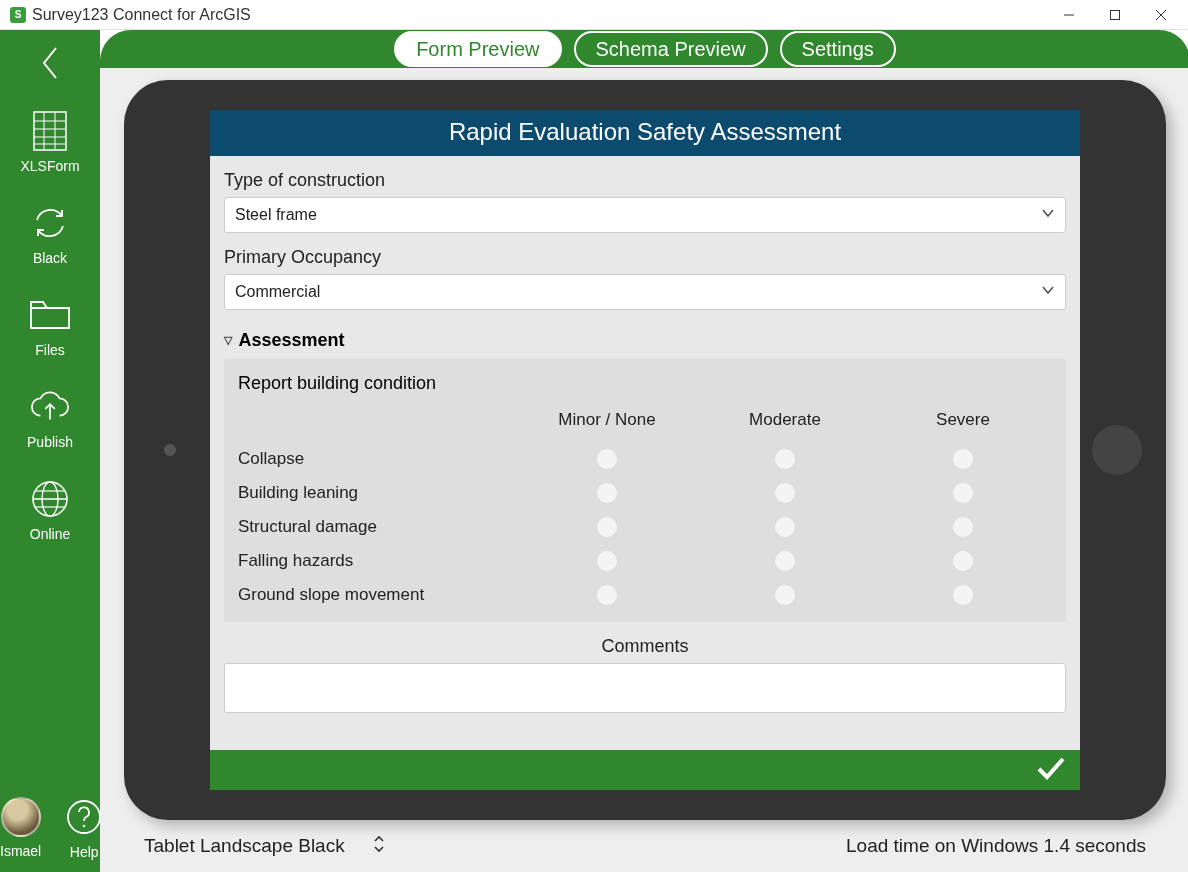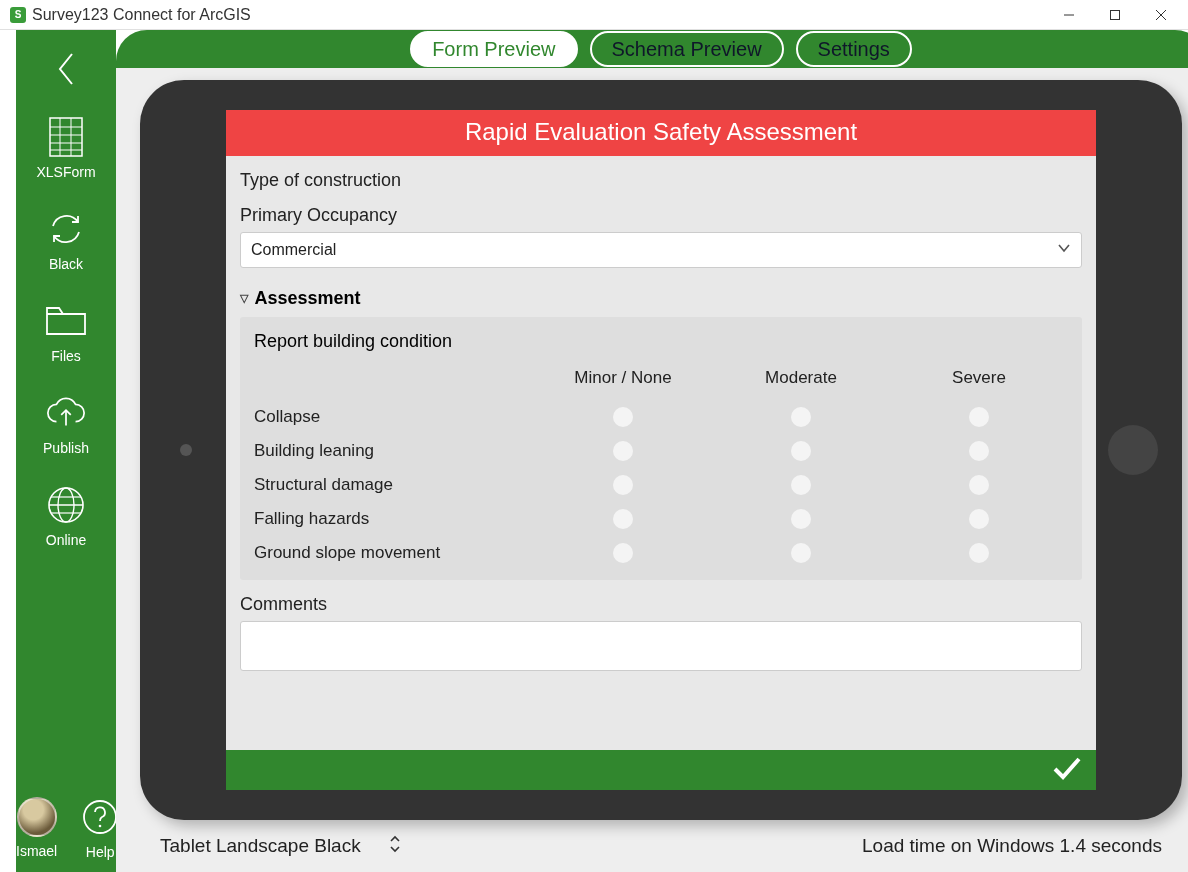--- a/index.html
+++ b/index.html
@@ -7,62 +7,62 @@
 
 .titlebar { height: 30px; display: flex; align-items: center; padding: 0 4px; border-bottom: 1px solid #e0e0e0; }
 .titlebar .app-icon { width: 16px; height: 16px; background: #3a9c3a; border-radius: 3px; margin: 0 6px; display:flex; align-items:center; justify-content:center; color:white; font-size:10px; font-weight:bold;}
 .titlebar .title { font-size: 16px; color: #333; }
 .titlebar .win-controls { margin-left: auto; display: flex; }
 .titlebar .win-btn { width: 46px; height: 30px; display: flex; align-items: center; justify-content: center; color: #333; }
 .titlebar .win-btn svg { width: 10px; height: 10px; }
 
 .app-body { display: flex; height: 842px; }
 
-.sidebar { width: 100px; background: #31872e; display: flex; flex-direction: column; align-items: center; padding-top: 14px; color: white; margin-left: 16px; }
+.sidebar { width: 100px; background: #31872e; display: flex; flex-direction: column; align-items: center; padding-top: 8px; color: white; }
 .back-btn { width: 100%; height: 50px; display: flex; align-items: center; justify-content: center; cursor: pointer; }
 .sidebar-items { display: flex; flex-direction: column; align-items: center; gap: 28px; margin-top: 22px; width: 100%; }
 .sidebar-item { display: flex; flex-direction: column; align-items: center; gap: 6px; cursor: pointer; }
 .sidebar-item .icon-wrap { width: 42px; height: 42px; display: flex; align-items: center; justify-content: center; }
 .sidebar-item .label { font-size: 14px; }
 .sidebar-bottom { margin-top: auto; display: flex; flex-direction: row; align-items: center; gap: 22px; padding-bottom: 12px; width: 100%; }
 .avatar { width: 40px; height: 40px; border-radius: 50%; background: radial-gradient(circle at 40% 30%, #d8c9a0 30%, #6b5a3a 70%); border: 2px solid rgba(255,255,255,0.5); }
 
 .main { flex: 1; display: flex; flex-direction: column; background: #31872e; border-radius: 31px; }
 .toolbar { height: 52px; display: flex; align-items: center; justify-content: center; gap: 12px; }
-.pill { height: 36px; padding: 0 20px; border-radius: 18px; border: 2px solid #fff; color: #0f172a; font-size: 20px; display: flex; align-items: center; cursor: pointer; background: transparent; }
+.pill { height: 36px; padding: 0 20px; border-radius: 18px; border: 2px solid #fff; color: #ffffff; font-size: 20px; display: flex; align-items: center; cursor: pointer; background: transparent; }
 .pill.active { background: #fff; color: #31872e; }
 
 .preview-area { flex: 1; background: #eeeeee; position: relative; padding: 12px 24px 0 24px; }
 
 .tablet-frame { width: 1042px; height: 740px; background: #333; border-radius: 44px; padding: 30px 86px 30px 86px; position: relative; box-shadow: 6px 6px 14px rgba(0,0,0,0.25); margin: 0 auto; }
 .tablet-dot-left { position: absolute; left: 40px; top: 50%; transform: translateY(-50%); width: 12px; height: 12px; border-radius: 50%; background: #555; }
 .tablet-home { position: absolute; right: 24px; top: 50%; transform: translateY(-50%); width: 50px; height: 50px; border-radius: 50%; background: #444; }
 .tablet-screen { width: 100%; height: 100%; background: #e8e8e8; display: flex; flex-direction: column; overflow: hidden; }
 
-.form-header { background: #ef4444; color: white; text-align: center; font-size: 24px; padding: 8px 0 10px; }
+.form-header { background: #0c4a6e; color: white; text-align: center; font-size: 24px; padding: 8px 0 10px; }
 .form-body { flex: 1; overflow: hidden; padding: 8px 14px 0; }
 .form-label { font-size: 18px; color: #222; margin: 6px 0 6px; }
 .select { width: 100%; background: #fff; border: 1px solid #ccc; border-radius: 3px; height: 36px; display: flex; align-items: center; padding: 0 10px; font-size: 16px; color: #222; position: relative; cursor: pointer; }
 .select .chev { position: absolute; right: 10px; top: 50%; transform: translateY(-50%); color: #555; }
 
 .section-hdr { display: flex; align-items: center; gap: 6px; font-weight: bold; font-size: 18px; margin: 20px 0 8px; cursor: pointer; }
 .section-hdr .tri { font-size: 11px; color: #444; }
 
 .eval-box { background: #dedede; border-radius: 3px; padding: 14px 14px 10px; }
 .eval-title { font-size: 18px; color: #000000; margin-bottom: 16px; }
 .eval-grid { width: 100%; }
 .eval-head, .eval-row { display: grid; grid-template-columns: 280px 1fr 1fr 1fr; align-items: center; }
 .eval-head div { text-align: center; font-size: 17px; color: #222; padding-bottom: 12px; }
 .eval-head div:first-child { text-align: left; }
 .eval-row { height: 34px; }
 .eval-row .rlabel { font-size: 17px; color: #222; }
 .eval-row .rcell { display: flex; justify-content: center; }
 .radio { width: 20px; height: 20px; border-radius: 50%; background: #f4f4f4; cursor: pointer; }
 
-.comments-label { font-size: 18px; color: #222; margin: 14px 0 6px; }
+.comments-label { font-size: 18px; color: #222; margin: 14px 0 6px; text-align: center; }
 .comments-input { width: 100%; height: 50px; background: #fff; border: 1px solid #ccc; border-radius: 3px; }
 .form-footer { background: #31872e; height: 40px; display: flex; align-items: center; justify-content: flex-end; padding: 0 14px; }
 .form-footer .check { color: white; }
 
 .statusbar { height: 52px; background: #eeeeee; display: flex; align-items: center; padding: 0 20px; font-size: 19px; color: #222; text-align: center; }
 .statusbar .device-sel { display: flex; align-items: center; gap: 28px; cursor: pointer; }
 .statusbar .right { margin-left: auto; }
 </style>
 </head>
 <body>
@@ -180,20 +180,26 @@
     </div>
 
     <div class="preview-area">
       <div class="tablet-frame">
         <div class="tablet-dot-left"></div>
         <div class="tablet-home"></div>
         <div class="tablet-screen">
           <div class="form-header">Rapid Evaluation Safety Assessment</div>
           <div class="form-body">
             <div class="form-label">Type of construction</div>
+            <div class="select">
+              <span>Steel frame</span>
+              <span class="chev"><svg width="14" height="14" viewBox="0 0 14 14">
+                    <polyline points="2,4 7,10 12,4" fill="none" stroke="#555" stroke-width="1.6"></polyline>
+                  </svg></span>
+            </div>
             <div class="form-label" style="margin-top:14px">Primary Occupancy</div>
             <div class="select">
               <span>Commercial</span>
               <span class="chev"><svg width="14" height="14" viewBox="0 0 14 14">
                     <polyline points="2,4 7,10 12,4" fill="none" stroke="#555" stroke-width="1.6"></polyline>
                   </svg></span>
             </div>
 
             <div class="section-hdr">
               <span class="tri">▽</span>

